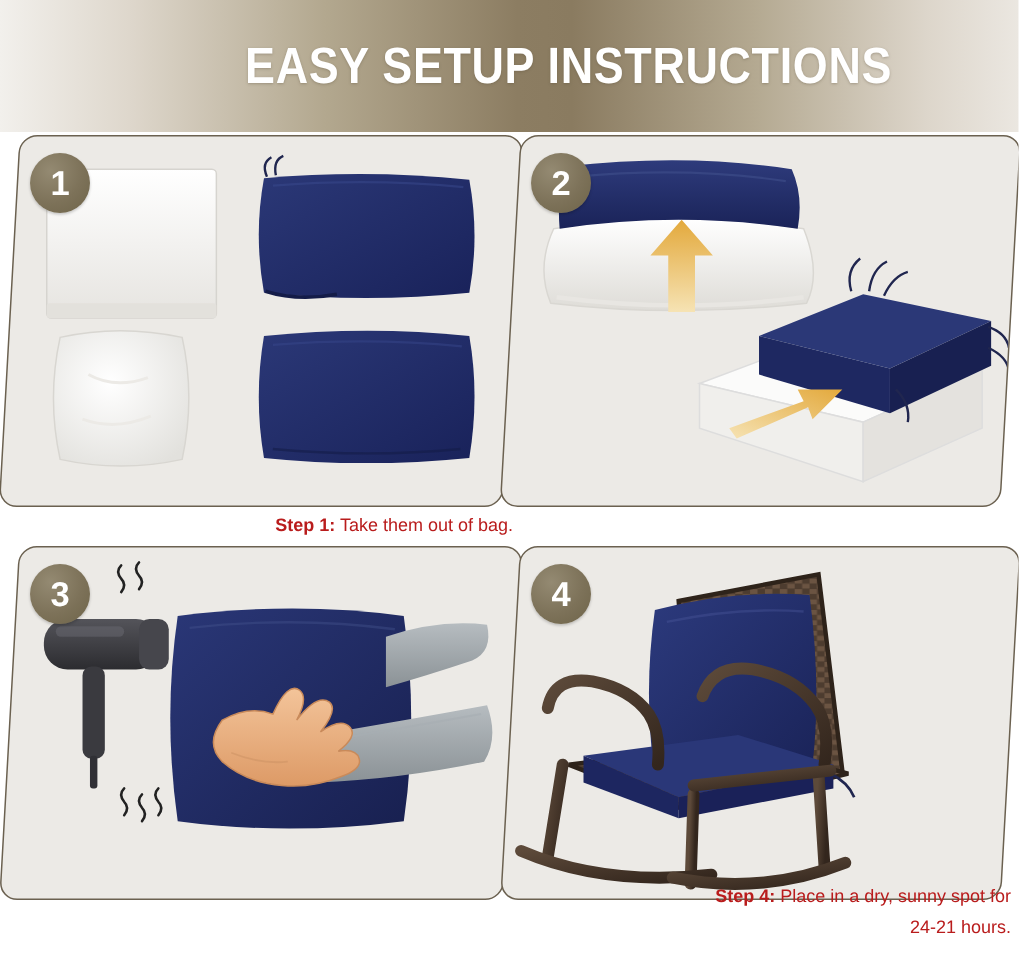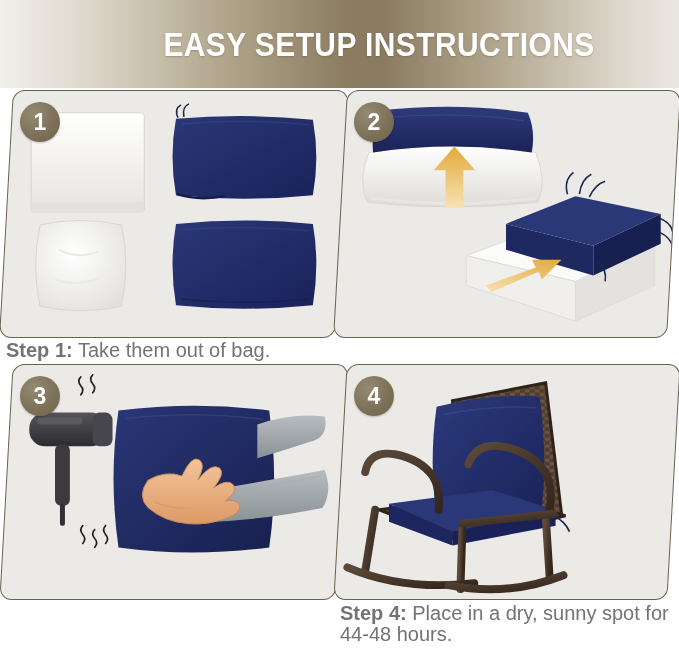--- a/index.html
+++ b/index.html
@@ -61,28 +61,28 @@
     color:#fff;font-size:23px;font-weight:bold;
     display:flex;align-items:center;justify-content:center;
     box-shadow:0 1px 2px rgba(0,0,0,.22);
     left:14px;top:12px;z-index:6;
   }
 
   .art{position:absolute;left:0;top:0;width:100%;height:100%;}
 
   
   .caption{
-    position:absolute;text-align:left;
-    font-size:20px;color:#737373;line-height:21px;
+    position:absolute;text-align:right;
+    font-size:12px;color:#b91c1c;line-height:21px;
     width:336px;
   }
   .cap-1{left:6px;  top:264px;}
   .cap-2{left:340px;top:264px;width:334px;}
   .cap-3{left:6px;  top:527px;}
-  .cap-4{left:340px;top:527px;width:334px;}
+  .cap-4{left:340px;top:511px;width:334px;}
   .caption b{font-weight:bold;}
 </style>
 </head>
 <body>
 
 <div class="header">
   <div class="header-title">EASY SETUP INSTRUCTIONS</div>
 </div>
 
 <div class="grid">
@@ -323,16 +323,16 @@
             <path d="M108 222 q60 12 116 -10"></path>
           </g>
         </svg>
       </div>
     </div>
     <div class="badge">4</div>
   </div>
 
   <div class="caption cap-4">
     <div><b>Step 4:</b><span> Place in a dry, sunny spot for</span></div>
-    <div>44-48 hours.</div>
+    <div>24-21 hours.</div>
   </div>
 
 </div>
 
 </body></html>

